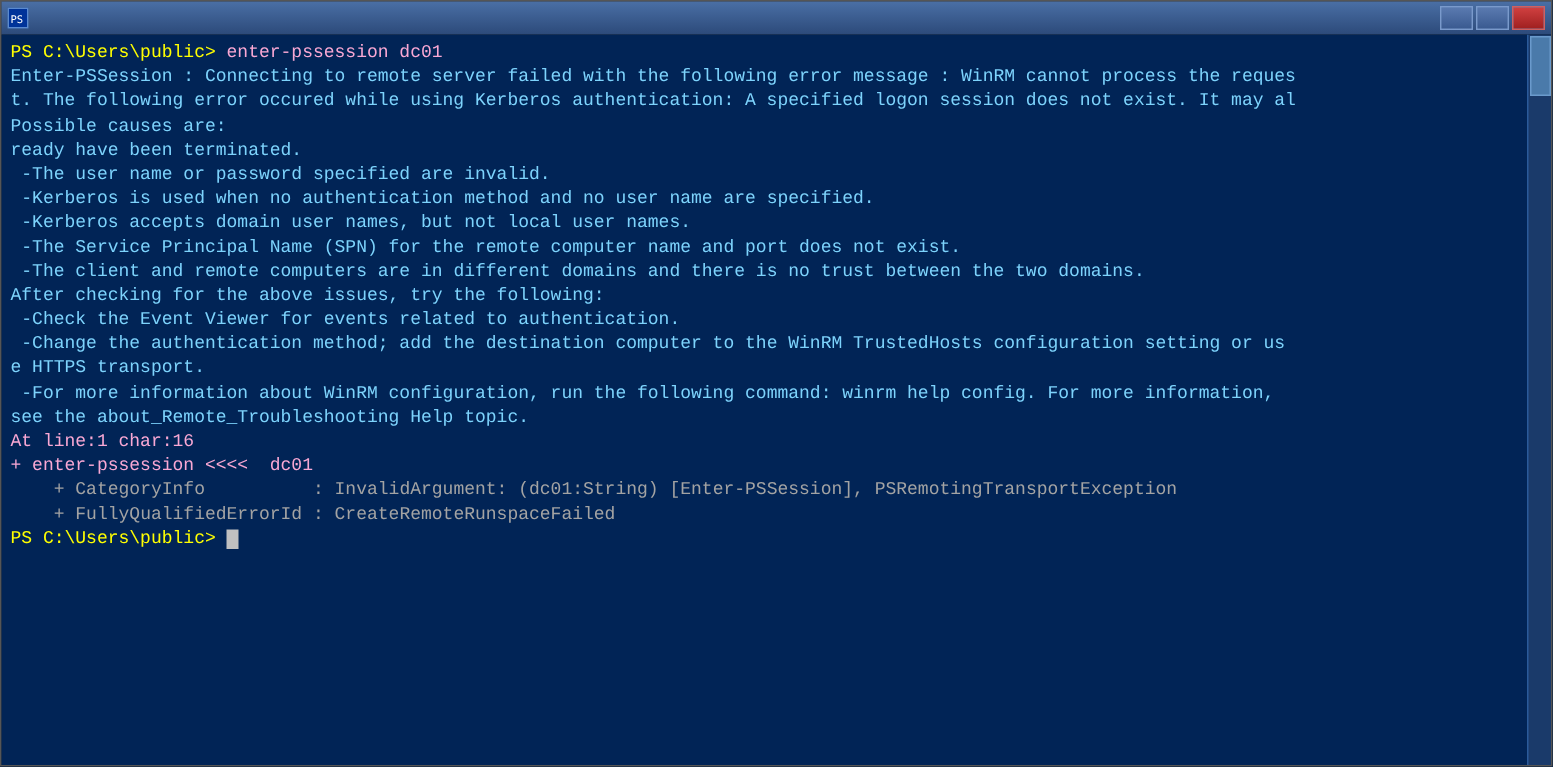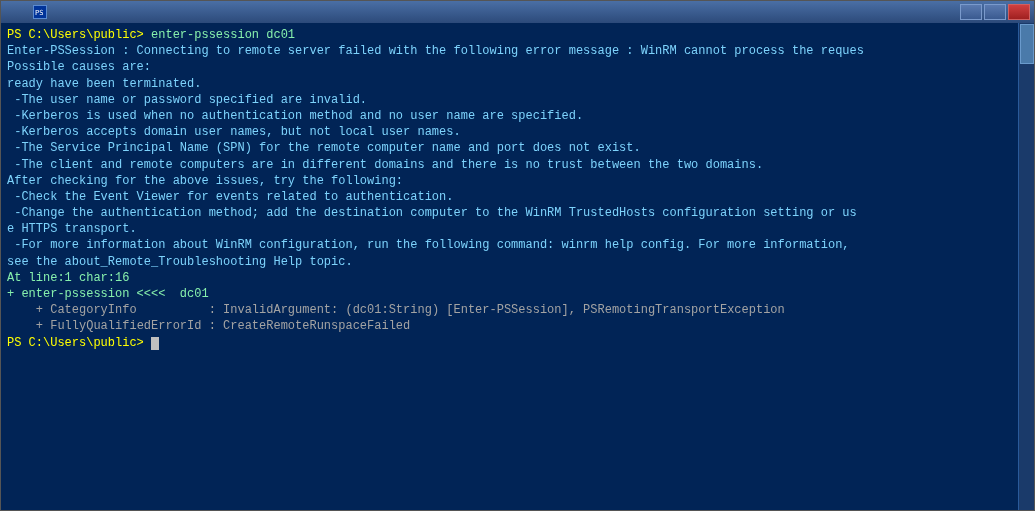--- a/index.html
+++ b/index.html
@@ -41,21 +41,20 @@
       width: 14px;
       height: 14px;
       background: #1a3a6a;
       border: 1px solid #5a8ad0;
       display: flex;
       align-items: center;
       justify-content: center;
       font-size: 8px;
       color: #fff;
       flex-shrink: 0;
-      margin-left: 28px;
     }
 
     .title-bar-text {
       color: #ffffff;
       font-size: 11px;
       font-family: 'Segoe UI', Arial, sans-serif;
     }
 
     .title-bar-buttons {
       display: flex;
@@ -115,21 +114,21 @@
       padding-right: 18px;
     }
 
     .line {
       white-space: pre-wrap;
       word-break: break-all;
     }
 
     .prompt { color: #ffff00; }
     .error-red { color: #7dd3fc; }
-    .normal { color: #86efac; }
+    .normal { color: #f9a8d4; }
     .error-detail { color: #a3a3a3; }
     .cursor {
       display: inline-block;
       width: 8px;
       height: 13px;
       background: #c0c0c0;
       vertical-align: text-bottom;
     }
   </style>
 </head>
@@ -150,20 +149,21 @@
       <div class="title-btn"></div>
       <div class="title-btn"></div>
       <div class="title-btn close"></div>
     </div>
   </div>
 
   <div class="terminal">
     <div class="term-content">
     <div class="line"><span class="prompt">PS C:\Users\public&gt;</span><span class="normal"> enter-pssession dc01</span></div>
         <div class="line error-red">Enter-PSSession : Connecting to remote server failed with the following error message : WinRM cannot process the reques</div>
+        <div class="line error-red">t. The following error occured while using Kerberos authentication: A specified logon session does not exist. It may al</div>
         <div class="line error-red">Possible causes are:</div>
         <div class="line error-red">ready have been terminated.</div>
         <div class="line error-red"> -The user name or password specified are invalid.</div>
         <div class="line error-red"> -Kerberos is used when no authentication method and no user name are specified.</div>
         <div class="line error-red"> -Kerberos accepts domain user names, but not local user names.</div>
         <div class="line error-red"> -The Service Principal Name (SPN) for the remote computer name and port does not exist.</div>
         <div class="line error-red"> -The client and remote computers are in different domains and there is no trust between the two domains.</div>
         <div class="line error-red">After checking for the above issues, try the following:</div>
         <div class="line error-red"> -Check the Event Viewer for events related to authentication.</div>
         <div class="line error-red"> -Change the authentication method; add the destination computer to the WinRM TrustedHosts configuration setting or us</div>

